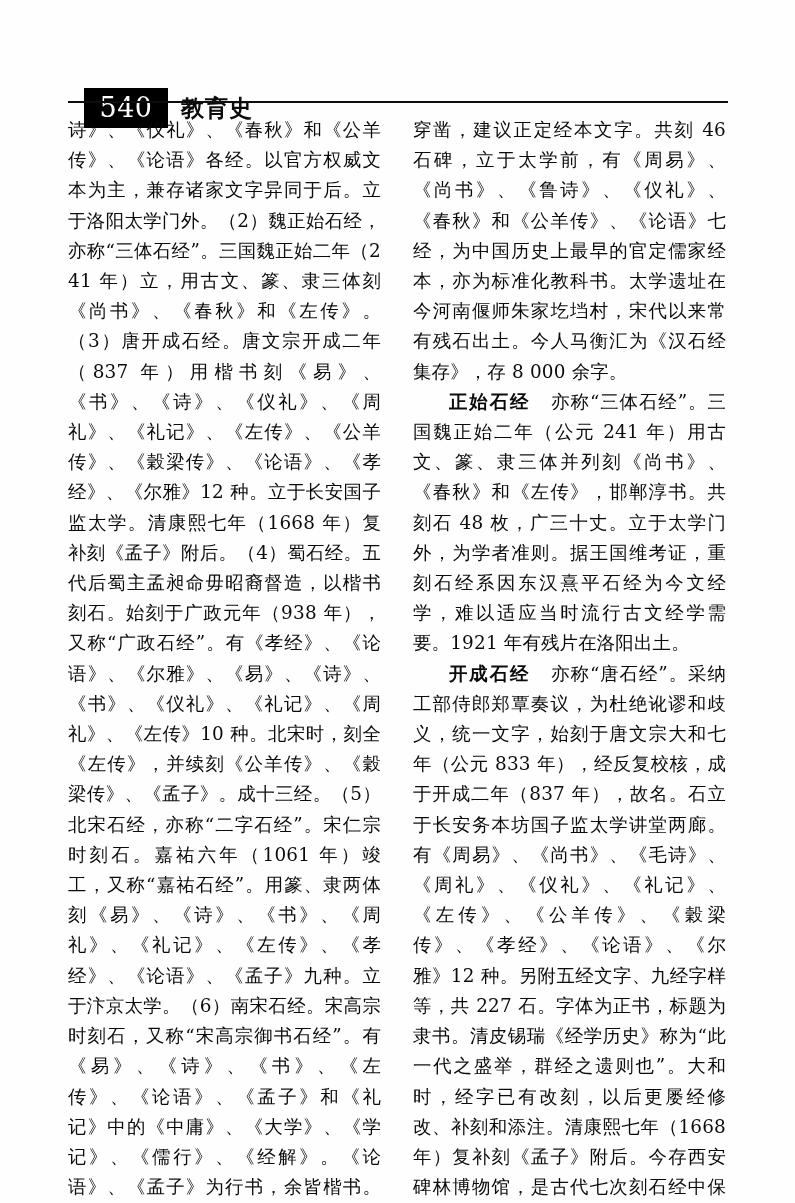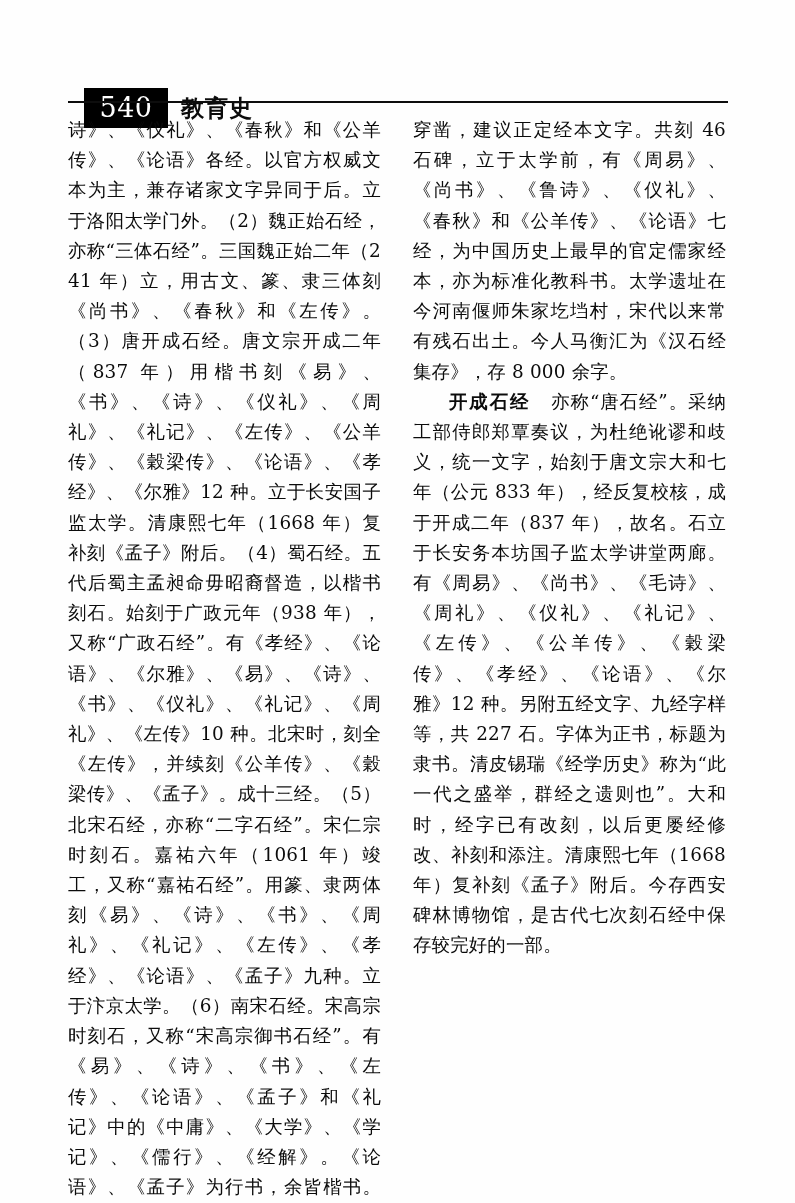--- a/index.html
+++ b/index.html
@@ -127,20 +127,23 @@
       </p>
 
     </div>
 
     <div class="col col-right">
 
       <p class="para">
         <span>穿凿，建议正定经本文字。共刻 46 石碑，立于太学前，有《周易》、《尚书》、《鲁诗》、《仪礼》、《春秋》和《公羊传》、《论语》七经，为中国历史上最早的官定儒家经本，亦为标准化教科书。太学遗址在今河南偃师朱家圪垱村，宋代以来常有残石出土。今人马衡汇为《汉石经集存》，存 8 000 余字。</span>
       </p>
 
+      <p class="para indent">
+        <span class="entry-term">正始石经</span><span class="entry-gap"></span><span>亦称“三体石经”。三国魏正始二年（公元 241 年）用古文、篆、隶三体并列刻《尚书》、《春秋》和《左传》，邯郸淳书。共刻石 48 枚，广三十丈。立于太学门外，为学者准则。据王国维考证，重刻石经系因东汉熹平石经为今文经学，难以适应当时流行古文经学需要。1921 年有残片在洛阳出土。</span>
+      </p>
 
       <p class="para indent">
         <span class="entry-term">开成石经</span><span class="entry-gap"></span><span>亦称“唐石经”。采纳工部侍郎郑覃奏议，为杜绝讹谬和歧义，统一文字，始刻于唐文宗大和七年（公元 833 年），经反复校核，成于开成二年（837 年），故名。石立于长安务本坊国子监太学讲堂两廊。有《周易》、《尚书》、《毛诗》、《周礼》、《仪礼》、《礼记》、《左传》、《公羊传》、《穀梁传》、《孝经》、《论语》、《尔雅》12 种。另附五经文字、九经字样等，共 227 石。字体为正书，标题为隶书。清皮锡瑞《经学历史》称为“此一代之盛举，群经之遗则也”。大和时，经字已有改刻，以后更屡经修改、补刻和添注。清康熙七年（1668 年）复补刻《孟子》附后。今存西安碑林博物馆，是古代七次刻石经中保存较完好的一部。</span>
       </p>
 
     </div>
 
   </div>
 
 </div>

